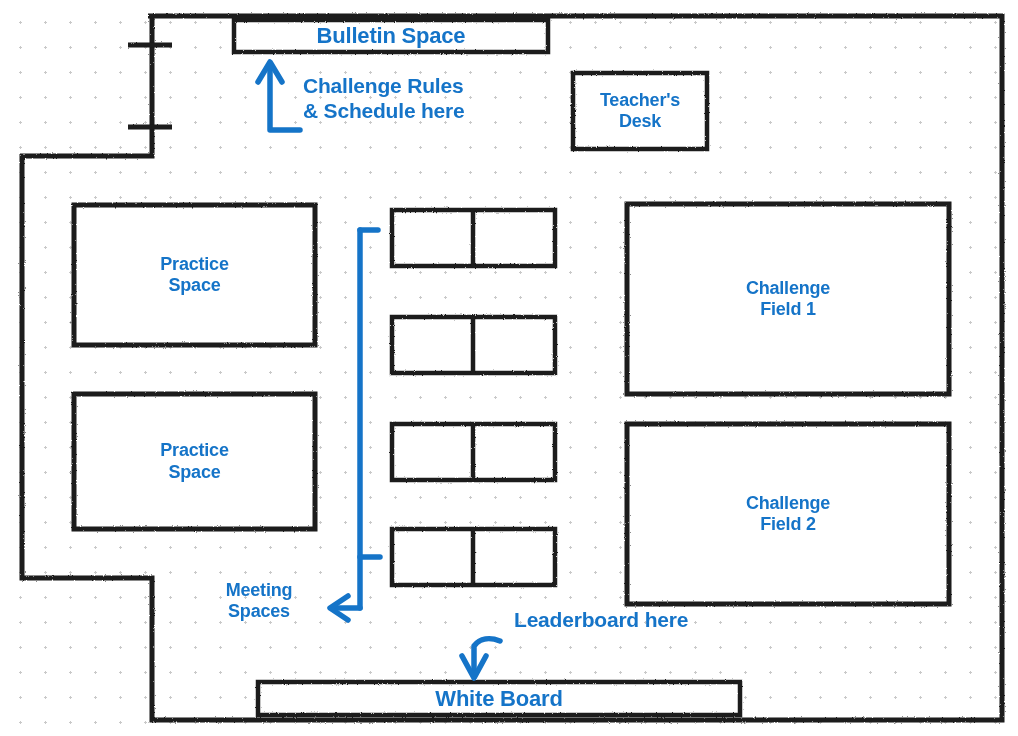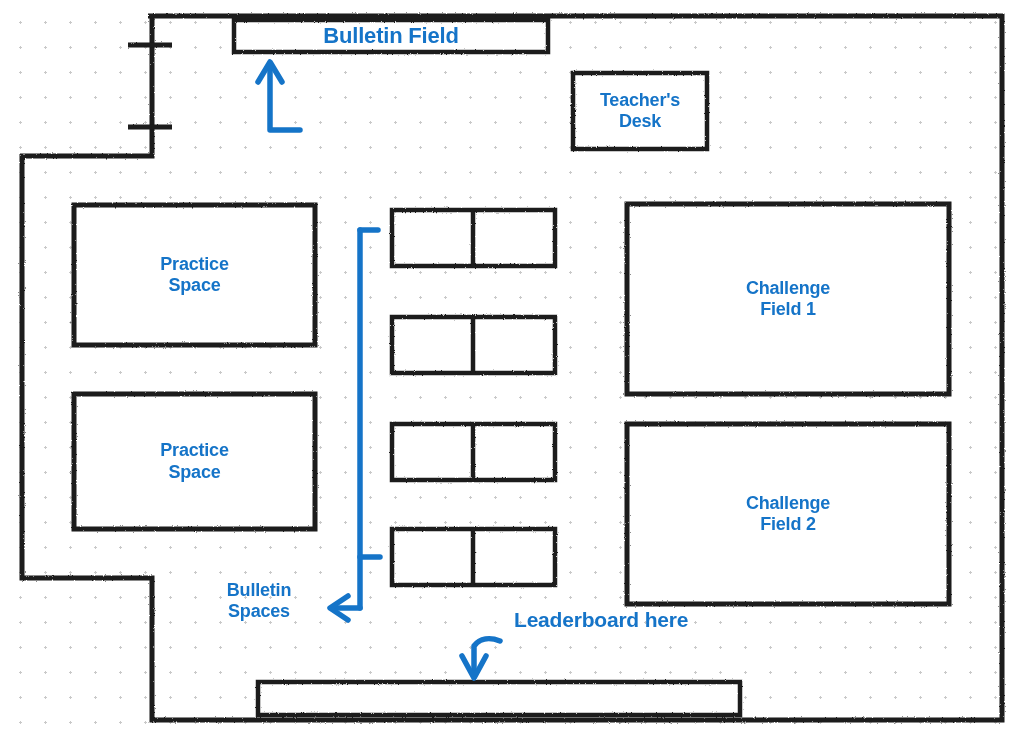--- a/index.html
+++ b/index.html
@@ -133,37 +133,40 @@
       <path d="M 360,608 L 336,608"></path>
       <path d="M 348,596 L 330,608 L 348,620"></path>
     </g>
 
     <g fill="none" stroke="#1574c8" stroke-width="5.5" stroke-linecap="round" stroke-linejoin="round">
       <path d="M 500,641 C 490,637 480,638 474,646 L 474,672"></path>
       <path d="M 462,656 L 474,678 L 486,656"></path>
     </g>
   </svg>
 
-  <div class="lbl board-lbl ctr" style="left:234px; top:20px; width:314px; height:32px;">Bulletin Field</div>
+  <div class="lbl board-lbl ctr" style="left:234px; top:20px; width:314px; height:32px;">Bulletin Space</div>
 
   <div class="lbl room-lbl ctr" style="left:573px; top:73px; width:134px; height:76px;">Teacher's
 Desk</div>
 
+  <div class="lbl note-lbl" style="left:303px; top:74px; width:240px;">Challenge Rules
+&amp; Schedule here</div>
 
   <div class="lbl room-lbl ctr" style="left:74px; top:205px; width:241px; height:140px;">Practice
 Space</div>
 
   <div class="lbl room-lbl ctr" style="left:74px; top:394px; width:241px; height:135px;">Practice
 Space</div>
 
   <div class="lbl room-lbl ctr" style="left:627px; top:204px; width:322px; height:190px;">Challenge
 Field 1</div>
 
   <div class="lbl room-lbl ctr" style="left:627px; top:424px; width:322px; height:180px;">Challenge
 Field 2</div>
 
-  <div class="lbl room-lbl" style="left:196px; top:580px; width:126px; text-align:center;">Bulletin
+  <div class="lbl room-lbl" style="left:196px; top:580px; width:126px; text-align:center;">Meeting
 Spaces</div>
 
   <div class="lbl note-lbl" style="left:514px; top:608px; width:250px;">Leaderboard here</div>
 
+  <div class="lbl board-lbl ctr" style="left:258px; top:682px; width:482px; height:33px;">White Board</div>
 
 </div>
 
 </body></html>

